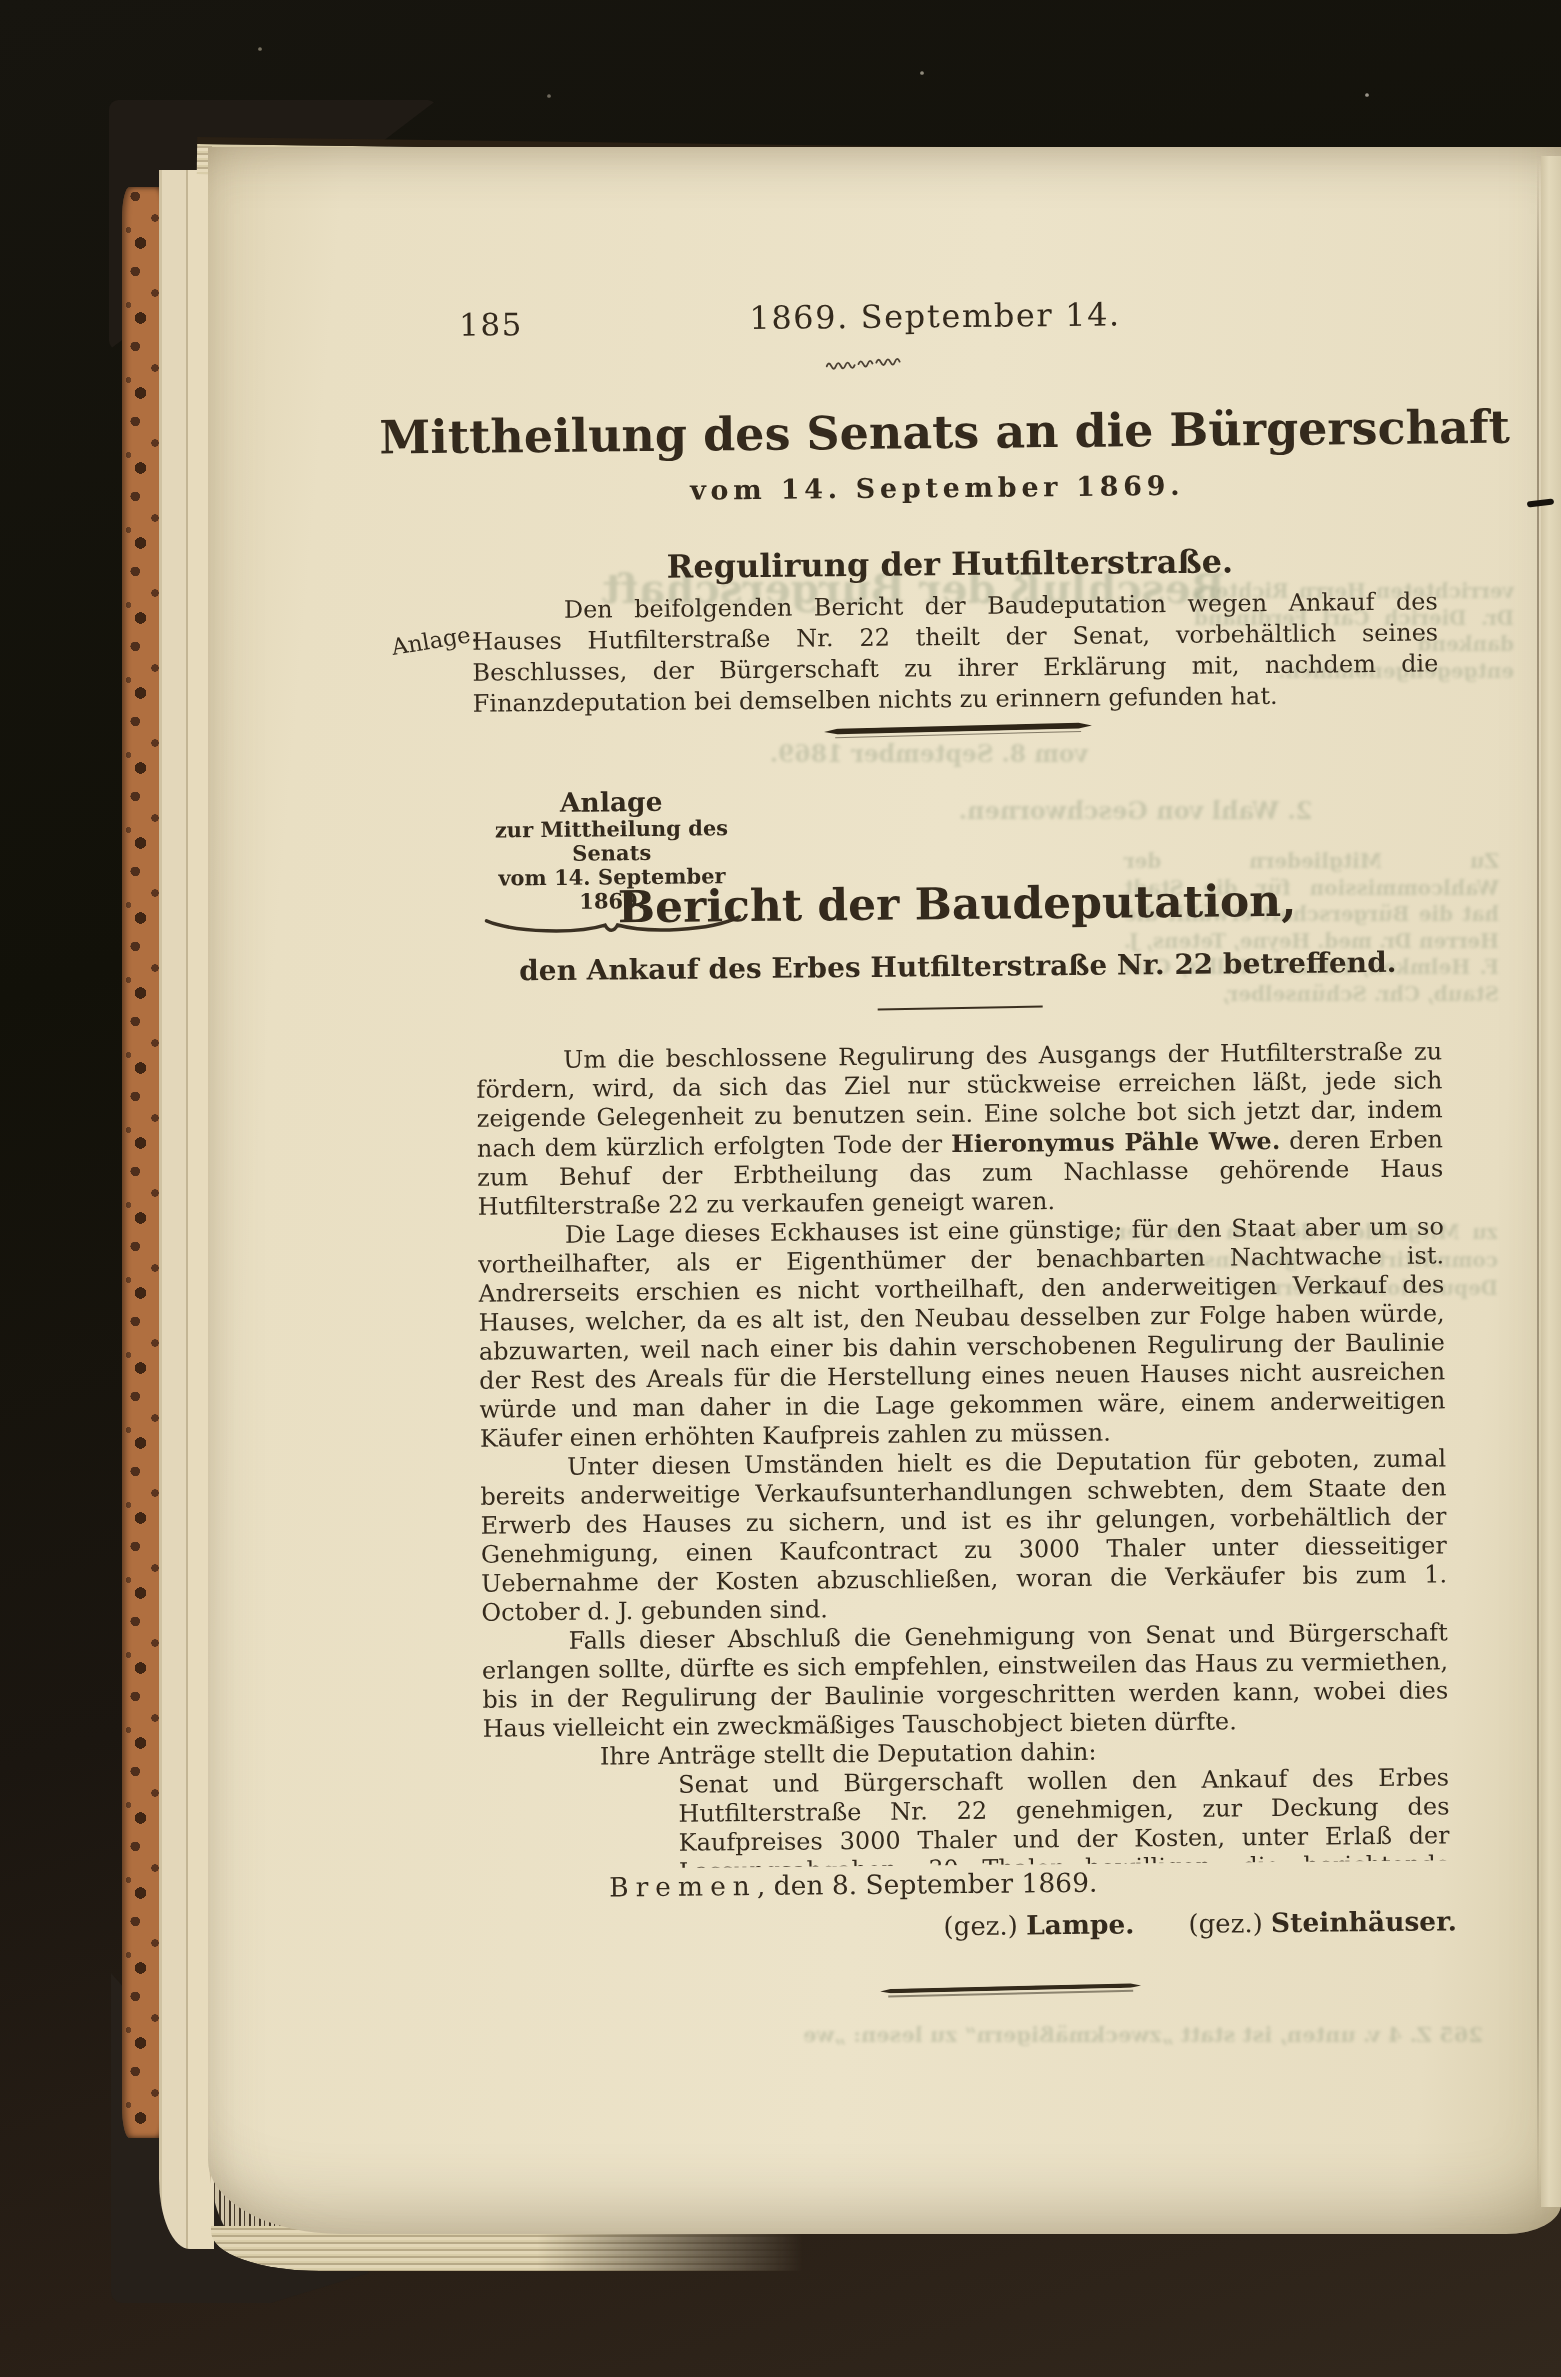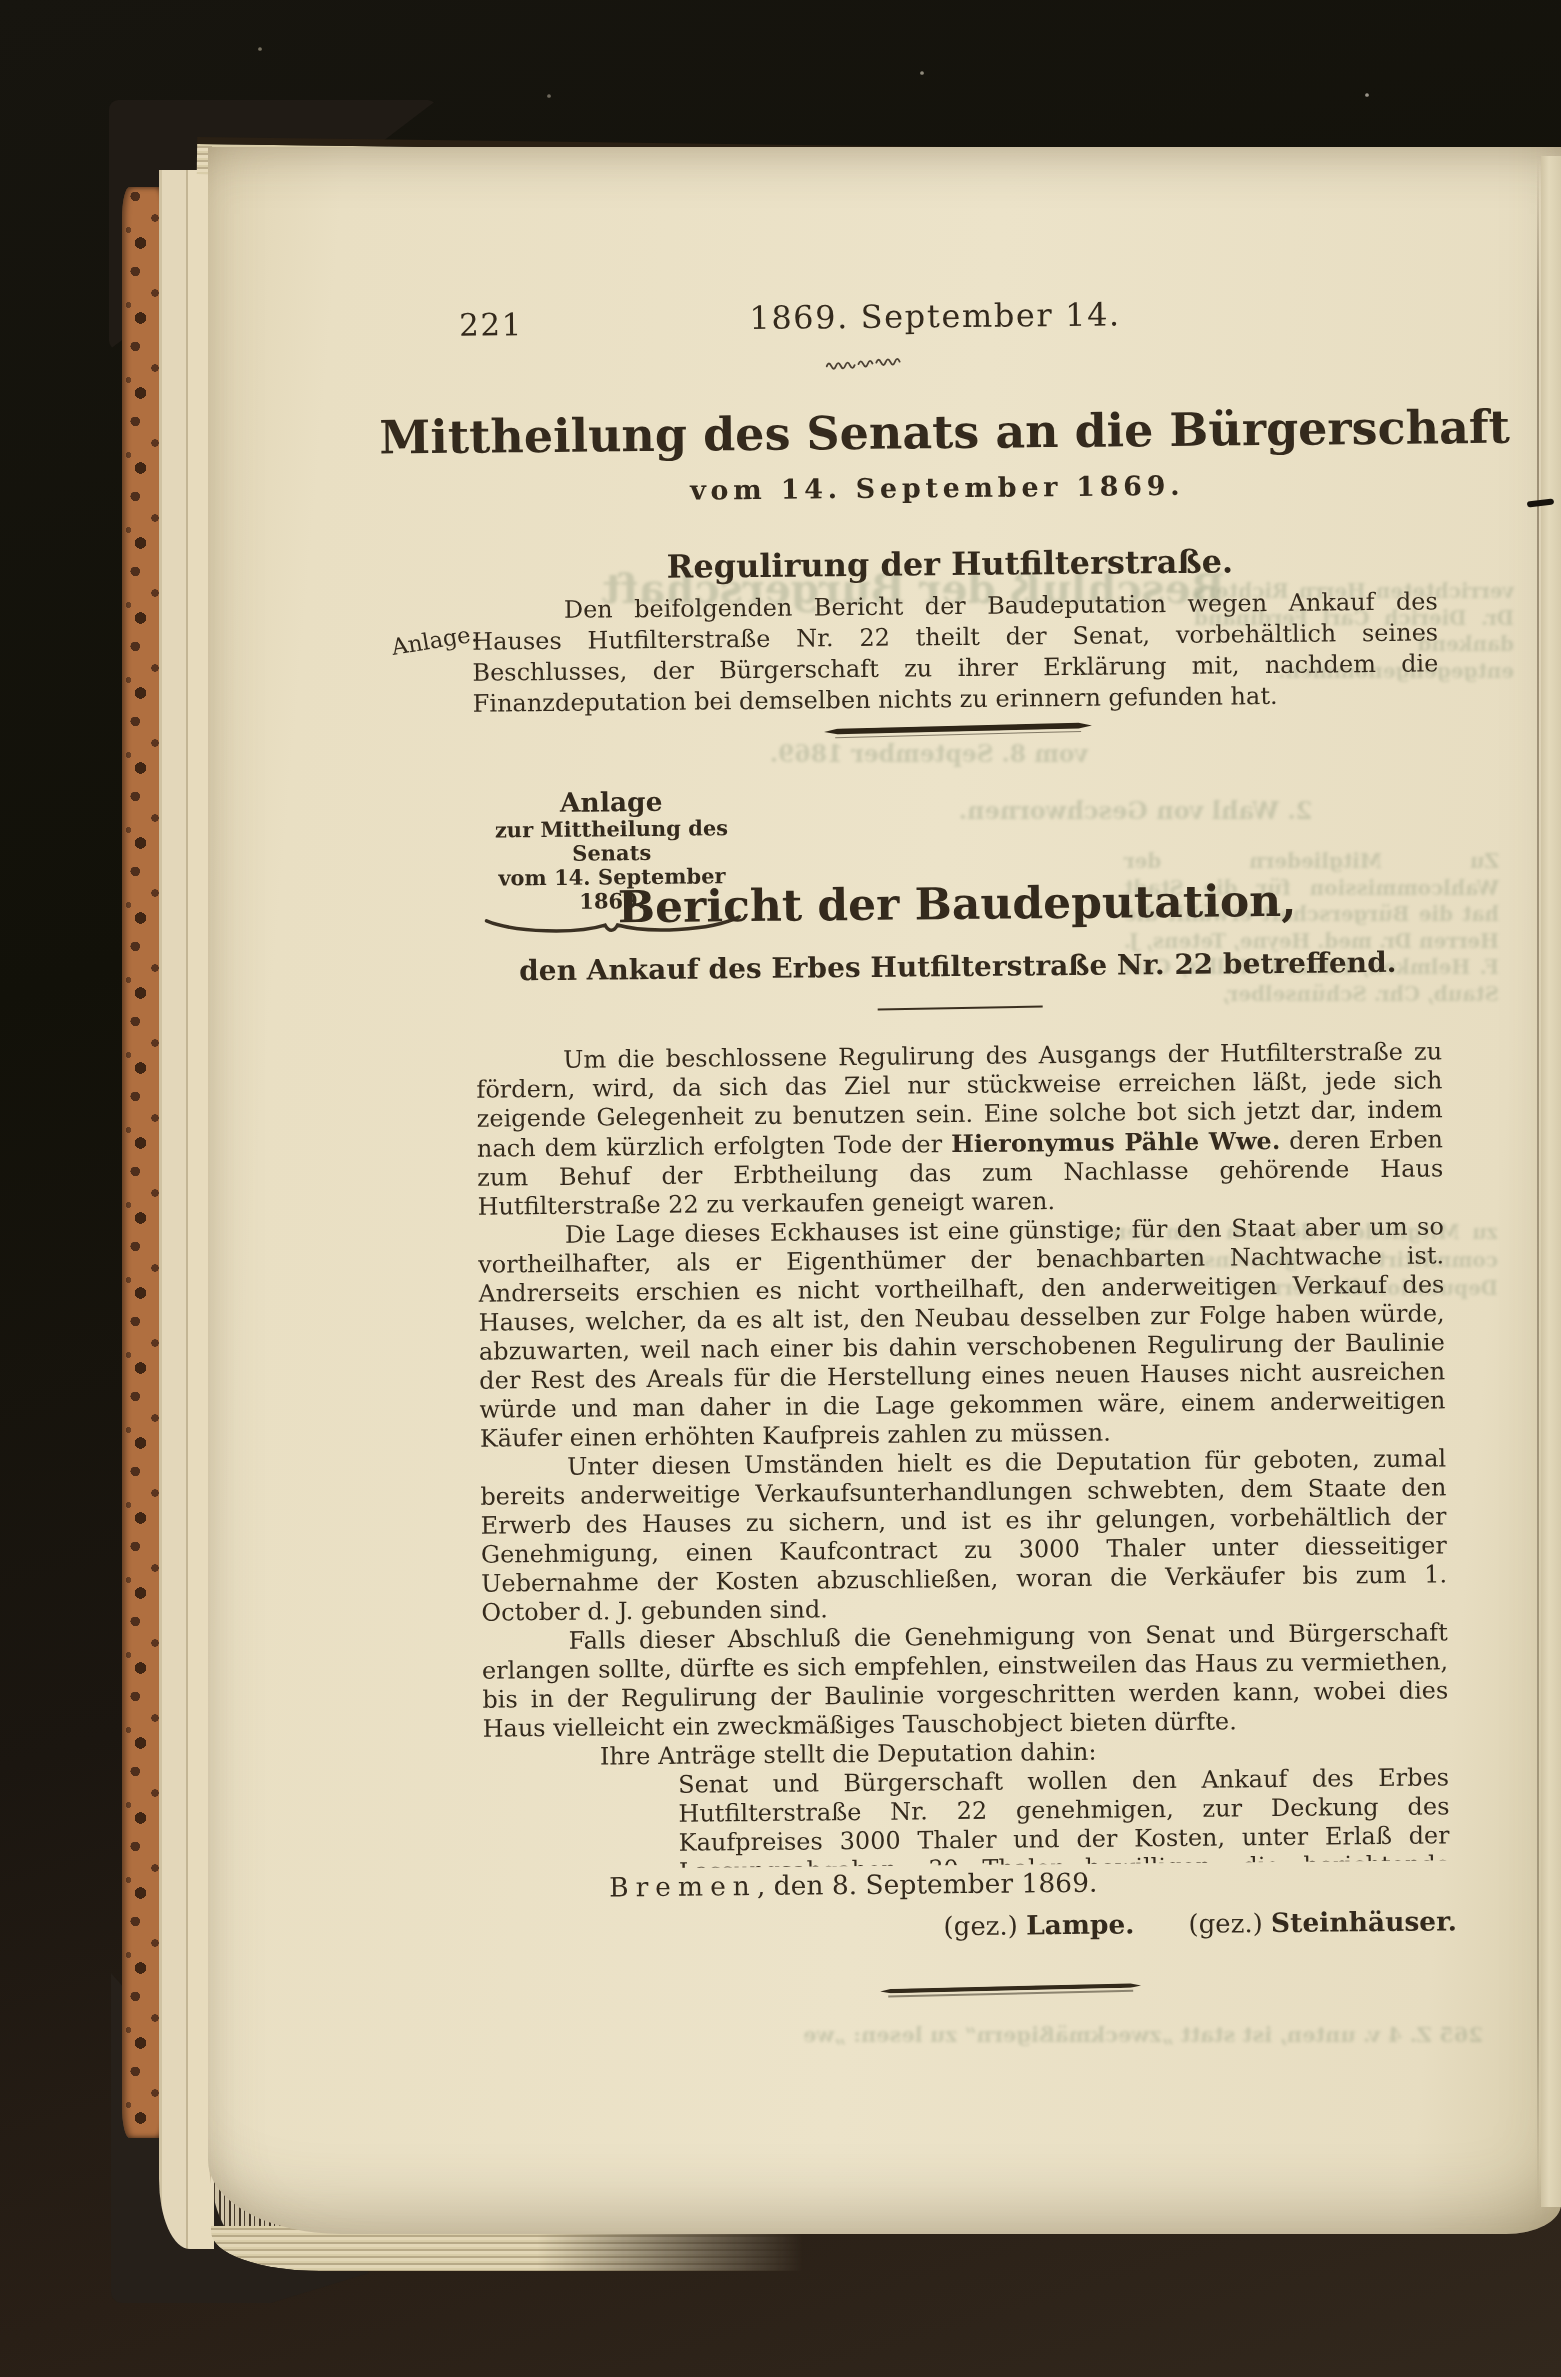--- a/index.html
+++ b/index.html
@@ -138,21 +138,21 @@
   <div class="bt bt1">Beschluß der Bürgerschaft</div>
   <div class="bt bt2">vom 8. September 1869.</div>
   <div class="bt bt3">2. Wahl von Geschwornen.</div>
   <div class="bt bt4">Zu Mitgliedern der Wahlcommission für die Stadt hat die Bürgerschaft erwählt die Herren Dr. med. Heyne, Tetens, J. F. Helmken, Eduard Müller, Carl Staub, Chr. Schünselber,</div>
   <div class="bt bt5">verrichteten Herrn Richters Dr. Dierich Carl Ferdinand dankend entgegengenommen.</div>
   <div class="bt bt6">265 Z. 4 v. unten, ist statt „zweckmäßigern“ zu lesen: „we</div>
   <div class="bt bt7">zu Mitgliedern der von dem Senate committirten gemeinschaftlichen Deputation die Herren</div>
 
   <div class="text-layer">
 
-    <div class="abs pagenum">221</div>
+    <div class="abs pagenum">185</div>
 
     <div class="abs runhead">1869. September 14.</div>
 
     <div class="abs wavy">
       <svg width="90" height="14" viewBox="0 0 115 18">
         <path d="M1 11 q3 -7 6 0 t6 0 t6 0 t6 0 t6 0 t6 0 m5 -1 q3 -7 6 0 t6 0 t6 0 m5 -1 q3 -7 6 0 t6 0 t6 0 t6 0 t6 0" fill="none" stroke="#4c4134" stroke-width="2.4" stroke-linecap="round" transform="rotate(-2 57 9)"></path>
       </svg>
     </div>
 
     <div class="abs title frak">Mittheilung des Senats an die Bürgerschaft</div>

